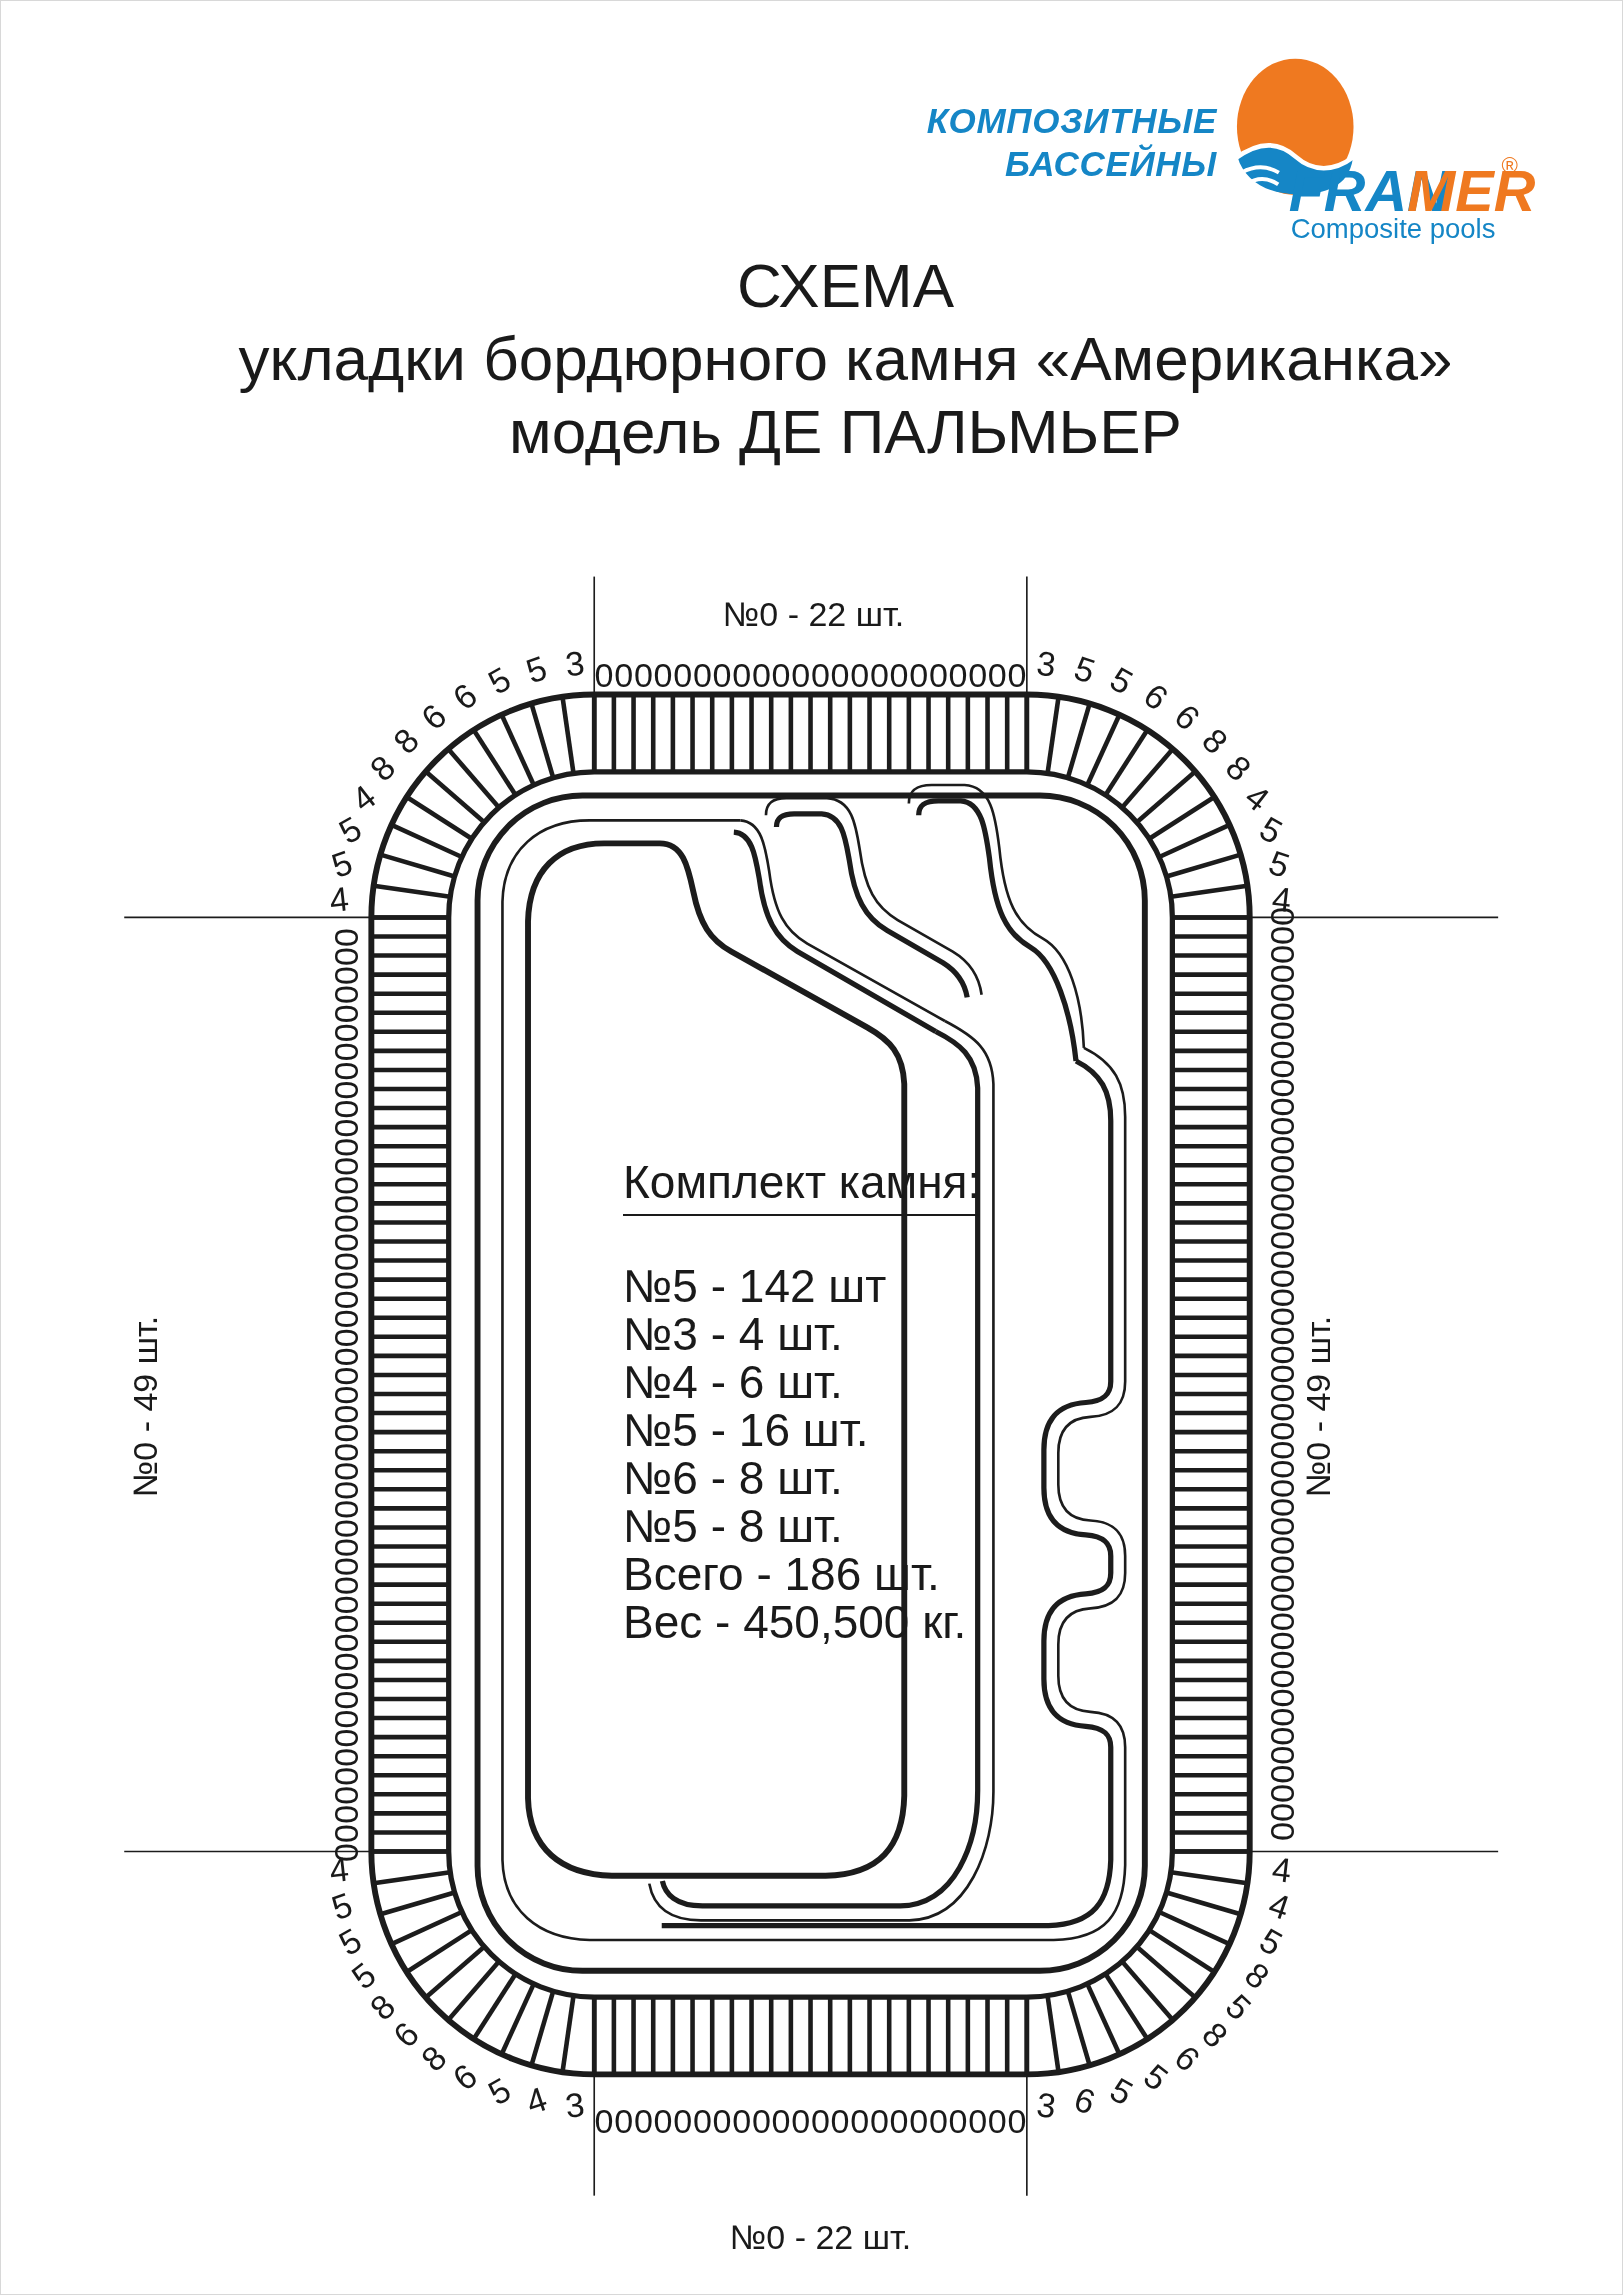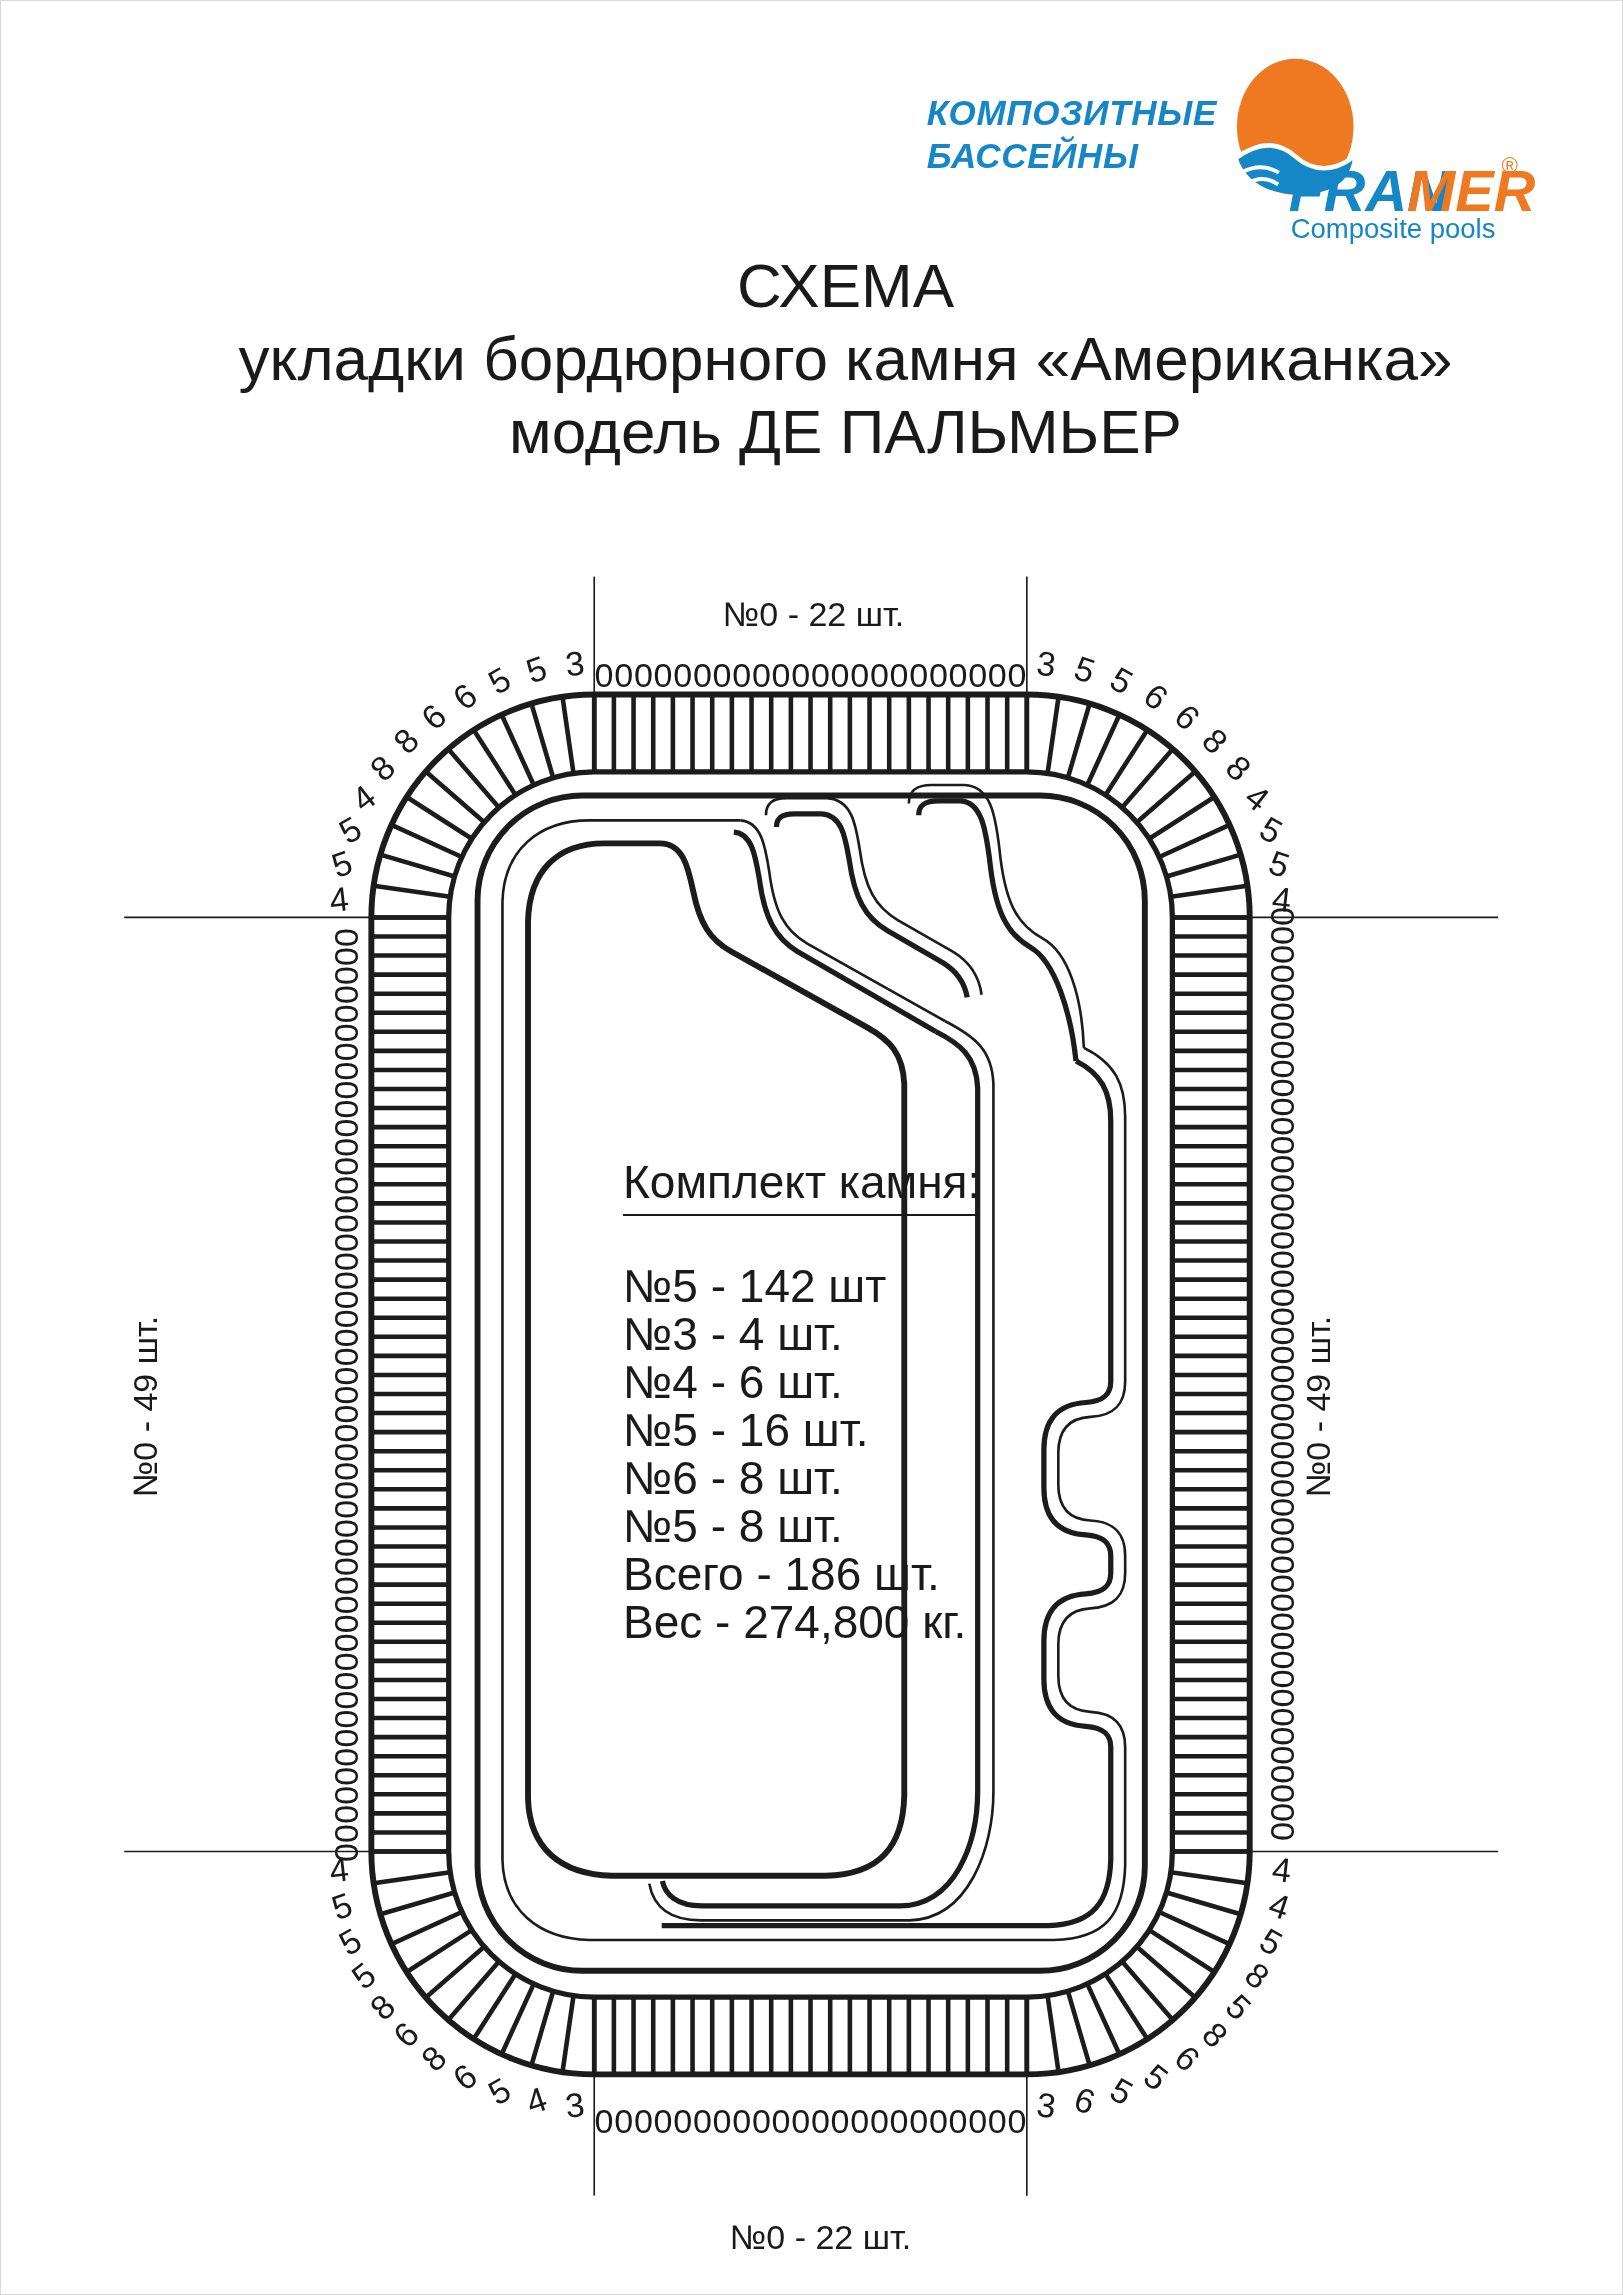--- a/index.html
+++ b/index.html
@@ -14,22 +14,22 @@
     width:1623px;height:2295px;
     background:#ffffff;
     border:0.7px solid #d8d8d8;
     box-sizing:border-box;
     font-family:"Liberation Sans", sans-serif;
     color:var(--text);
     overflow:hidden;
   }
   
   .brand-lines{
-    position:absolute; right:405px; top:90px;
-    text-align:left;
+    position:absolute; right:405px; top:98px;
+    text-align:right;
     font-weight:700; font-style:italic;
     font-size:35px; line-height:43px;
     color:var(--brand-blue);
     letter-spacing:0.7px;
     white-space:nowrap;
   }
   .logo-svg{position:absolute;left:0;top:0;}
   
   .title-block{
     position:absolute; left:33px; top:248px; width:1623px;
@@ -559,17 +559,17 @@
 
   <div class="legend">
     <div class="legend-heading">Комплект камня:</div>
     <div class="legend-item">№5 - 142 шт</div>
     <div class="legend-item">№3 - 4 шт.</div>
     <div class="legend-item">№4 - 6 шт.</div>
     <div class="legend-item">№5 - 16 шт.</div>
     <div class="legend-item">№6 - 8 шт.</div>
     <div class="legend-item">№5 - 8 шт.</div>
     <div class="legend-item">Всего - 186 шт.</div>
-    <div class="legend-item">Вес - 274,800 кг.</div>
+    <div class="legend-item">Вес - 450,500 кг.</div>
   </div>
 
 </div>
 
 
 </body></html>

